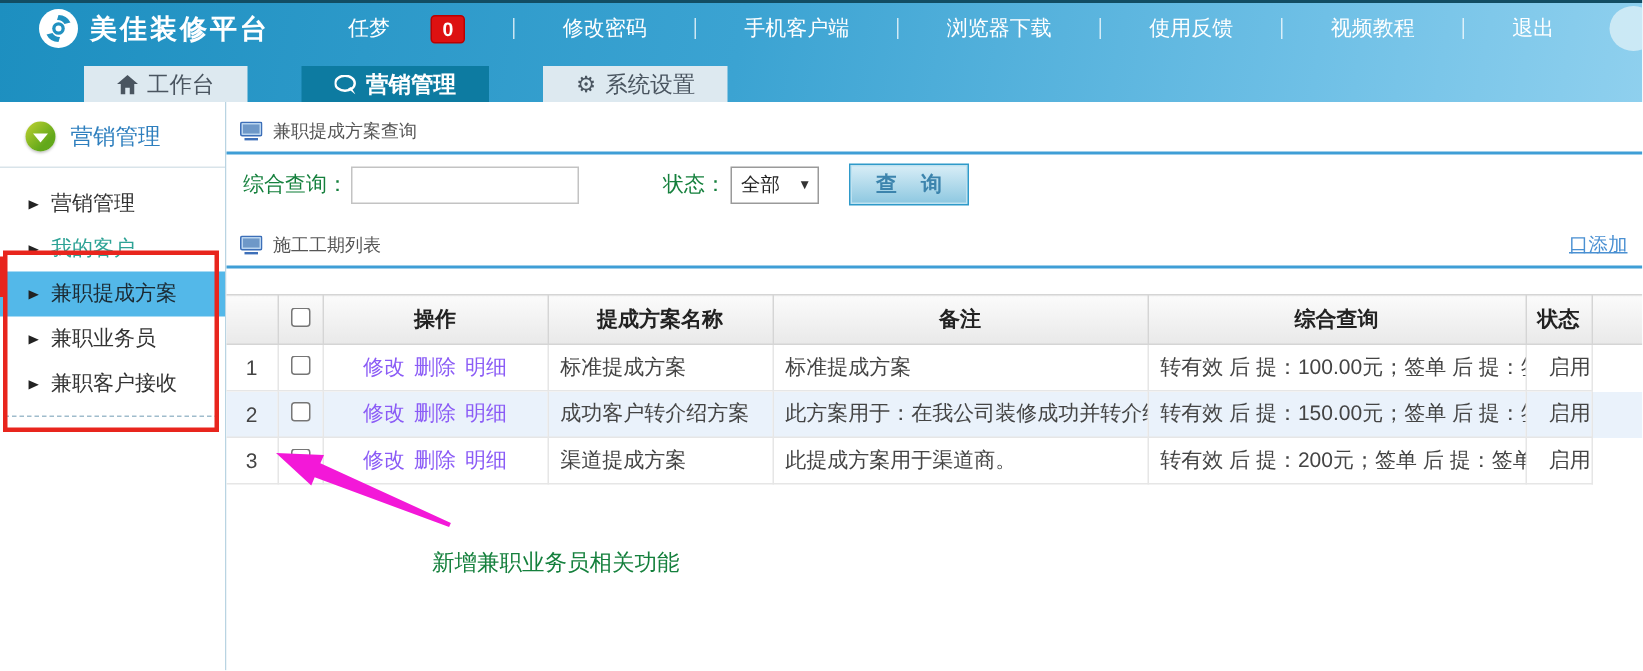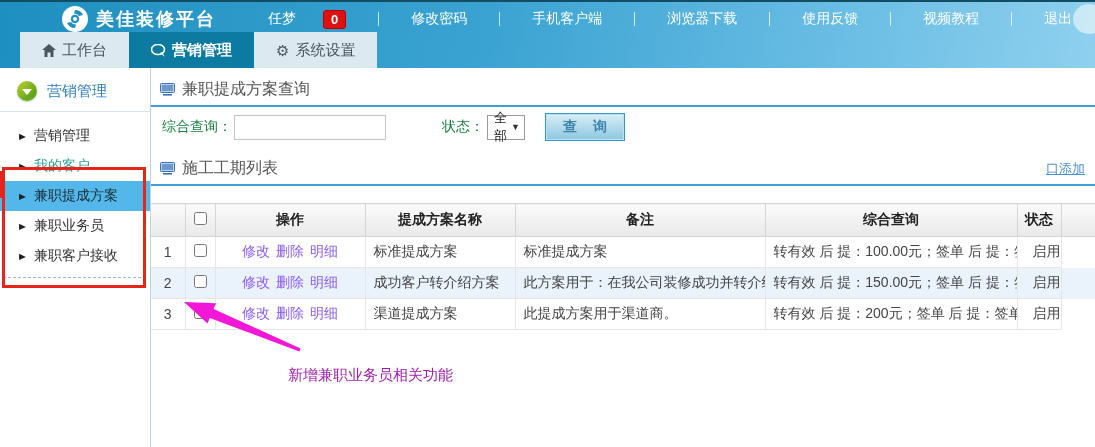--- a/index.html
+++ b/index.html
@@ -2,38 +2,38 @@
 <html><head>
 <meta charset="utf-8">
 <style>
   * { margin:0; padding:0; box-sizing:border-box; }
   html,body { background:#fff; }
   body { font-family:"Liberation Sans","DejaVu Sans",sans-serif; }
   #page { position:relative; width:1095px; height:447px; overflow:hidden; background:#fff; }
 
   
   .header { position:relative; height:68px;
-    background:linear-gradient(100deg,#1d8fc0 0%,#3ba3d2 45%,#6fc0e6 80%,#8fd0ee 100%);padding-left:36px; }
+    background:linear-gradient(100deg,#1d8fc0 0%,#3ba3d2 45%,#6fc0e6 80%,#8fd0ee 100%); }
   .topline { position:absolute; top:0; left:0; width:100%; height:2px; background:#124d63; }
   .topbar { display:flex; align-items:center; height:36px; padding:2px 0 0 26px; }
   .logo { width:26px; height:26px; flex:0 0 auto; }
   .brand { color:#fff; font-size:18px; font-weight:bold; letter-spacing:2px; margin-left:8px; }
   .topmenu { display:flex; align-items:center; margin-left:52px; color:#fff; font-size:14px;gap:17px; }
   .topmenu .uname { cursor:pointer; }
   .badge { display:inline-block; background:#dd1111; color:#fff; font-size:13px; font-weight:bold;
     padding:1px 7px; border-radius:3px; margin-left:10px; border:1px solid #b00; }
   .vsep { width:1px; height:14px; background:rgba(255,255,255,.75); margin:0 15px; }
   .topmenu a { color:#fff; text-decoration:none; cursor:pointer; }
   .corner-circle { position:absolute; top:4px; right:-10px; width:32px; height:30px;
     border-radius:50%; background:#cfeaf6; opacity:.95; }
 
   
   .tabbar { position:absolute; left:20px; bottom:0; display:flex; }
-  .tab { display:flex; align-items:center; gap:6px; height:36px; padding:0 22px;
-    background:#dde9f0; color:#4a5560; font-size:15px; cursor:pointer; }
+  .tab { display:flex; align-items:center; gap:6px; height:24px; padding:0 22px;
+    background:#dde9f0; color:#4a5560; font-size:15px; cursor:pointer;margin-left:36px; }
   .tab.active { background:#0d7ba1; color:#fff; font-weight:bold; }
   .tab .tico { font-size:15px; line-height:1; }
   .tab svg { display:block; }
 
   
   .bodywrap { display:flex; height:379px; }
 
   
   .sidebar { position:relative; width:151px; border-right:1px solid #b9d4e2; background:#fff; }
   .side-header { display:flex; align-items:center; gap:10px; padding:13px 0 10px 17px; }
@@ -53,31 +53,31 @@
   .side-dashed { border-top:1px dashed #9fbccc; margin:6px 4px 0 3px; }
   .red-box { position:absolute; left:2px; top:99px; width:144px; height:121px;
     border:3px solid #e8251d; pointer-events:none; }
   .red-tick { position:absolute; left:0; top:103px; width:4px; height:27px;
     background:#e8251d; pointer-events:none; }
 
   
   .main { position:relative; flex:1; background:#fff; }
   .sec-head { display:flex; align-items:center; gap:7px; padding:11px 10px 5px 9px;
     border-bottom:2px solid #3f9ed6; }
-  .sec-head .title { font-size:16px; color:#555; }
+  .sec-head .title { font-size:12px; color:#555; }
   .sec-head .spacer { flex:1; }
   .add-link { font-size:13px; color:#4a90d2; text-decoration:underline; cursor:pointer; }
   .mon-icon svg { display:block; }
 
   .form-row { display:flex; align-items:center; height:40px; padding-left:11px; }
   .form-label { font-size:14px; color:#15803d; }
   .query-input { width:152px; height:25px; border:1px solid #c3c3c3; margin-left:2px;
     font-size:13px; padding:0 5px; outline:none; }
   .status-wrap { margin-left:56px; display:flex; align-items:center; }
-  .selbox { display:flex; align-items:center; justify-content:space-between; width:38px; height:25px;
+  .selbox { display:flex; align-items:center; justify-content:space-between; width:59px; height:25px;
     border:1px solid #9a9a9a; background:#fff; padding:0 4px 0 6px; margin-left:3px;
     font-size:13px; color:#222; cursor:pointer; }
   .selbox .arr { font-size:9px; color:#333; }
   .query-btn { margin-left:20px; width:80px; height:28px; border:1px solid #2f9ac9;
     background:linear-gradient(#d9eef7,#8cc7e0); color:#3c84ad; font-size:14px; font-weight:bold;
     letter-spacing:6px; padding-left:6px; cursor:pointer; box-shadow:0 0 0 1px #bfe2f0 inset; }
 
   
   table.plans { width:100%; border-collapse:collapse; table-layout:fixed; margin-top:17px; }
   table.plans th { height:33px; background:linear-gradient(#fbfbfb,#e9e9e9);
@@ -91,21 +91,21 @@
   .c-chk { text-align:center; }
   .c-chk input { width:13px; height:13px; cursor:pointer; }
   .c-ops { text-align:center; }
   .c-ops a { color:#8b5cf6; text-decoration:none; margin:0 3px; cursor:pointer; }
   .c-name,.c-note,.c-desc { padding-left:8px; text-align:left; }
   .c-status { text-align:right; }
   th.c-status { text-align:center; }
 
   
   .overlay { position:absolute; inset:0; pointer-events:none; }
-  .anno-text { position:absolute; left:288px; top:366px; font-size:15px; color:#a21caf; }
+  .anno-text { position:absolute; left:288px; top:366px; font-size:15px; color:#15803d; }
 </style>
 </head>
 <body>
 
 <div id="page">
 
   <div class="header">
     <div class="topline"></div>
     <div class="topbar">
       <svg class="logo" viewBox="0 0 26 26">

